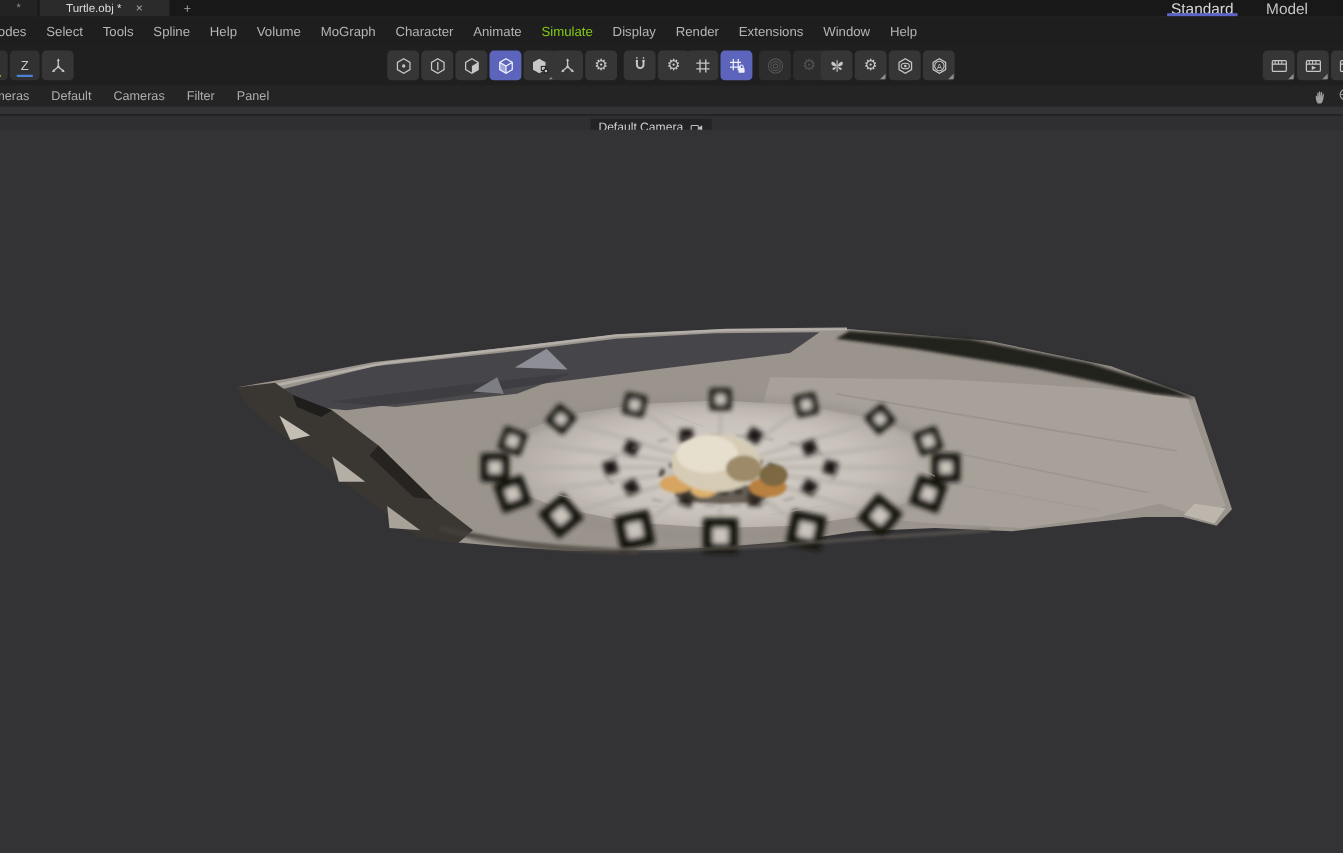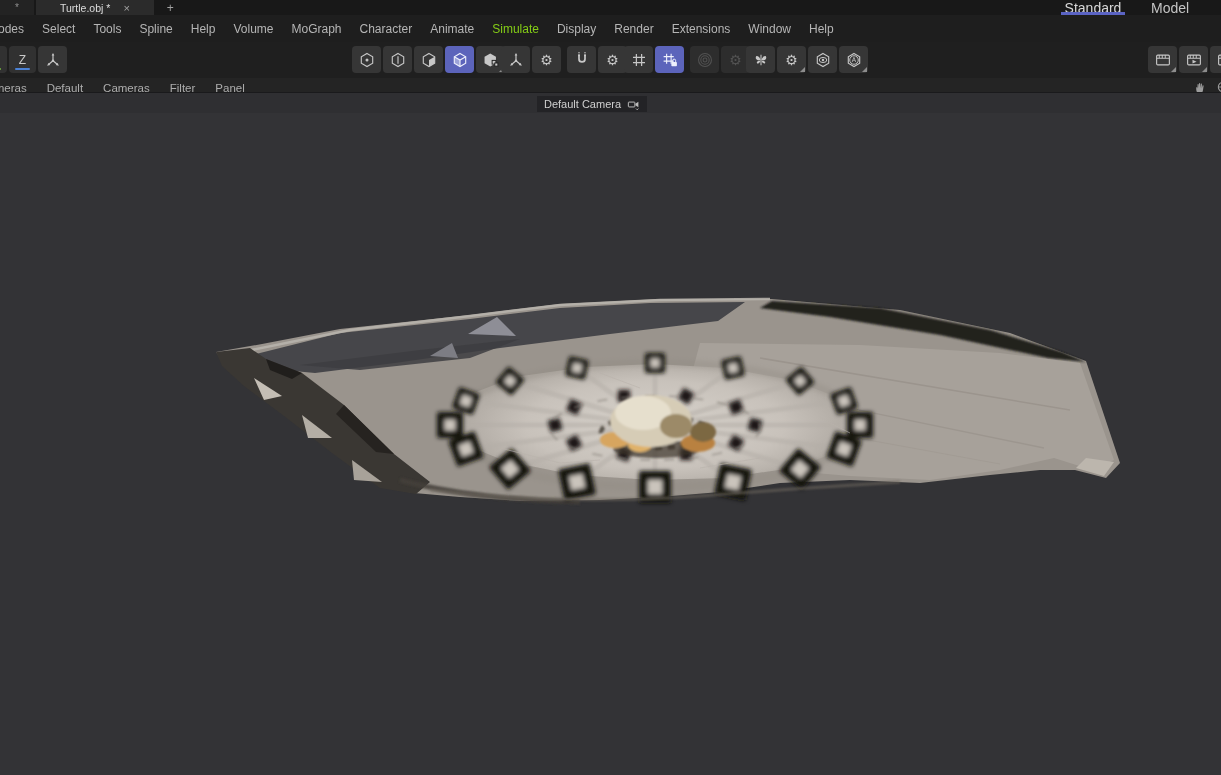--- a/index.html
+++ b/index.html
@@ -40,21 +40,21 @@
 
   
   #vpmenu{top:78px;height:19px;background:#242424;display:flex;align-items:center;font-size:11.5px;color:#adadad;overflow:hidden}
   .vmi{padding:0 10px;cursor:default}
   .vmi:first-child{margin-left:-30px}
   .vpicons{position:absolute;right:0;top:0;height:19px;display:flex;align-items:center;gap:6px;padding-right:0}
   .vpicons svg{width:16px;height:16px;color:#9c9c9c}
   .halficon{width:10px;overflow:hidden;margin-right:-4px}
 
   
-  #cambar{top:92px;height:21px;background:#2f2f32;border-top:1px solid #1a1a1c}
+  #cambar{top:104px;height:21px;background:#2f2f32;border-top:1px solid #1a1a1c}
   .camchip{position:absolute;left:537px;top:3px;height:16px;background:#232326;color:#cfcfcf;font-size:11px;display:flex;align-items:center;gap:6px;padding:0 7px;cursor:pointer}
   .camchip svg{width:13px;height:13px;color:#bdbdbd}
 
   
   #viewport{top:118px;height:657px;background:#333336}
   #scene{position:absolute;top:0;left:0}
 </style>
 </head>
 <body>
 

